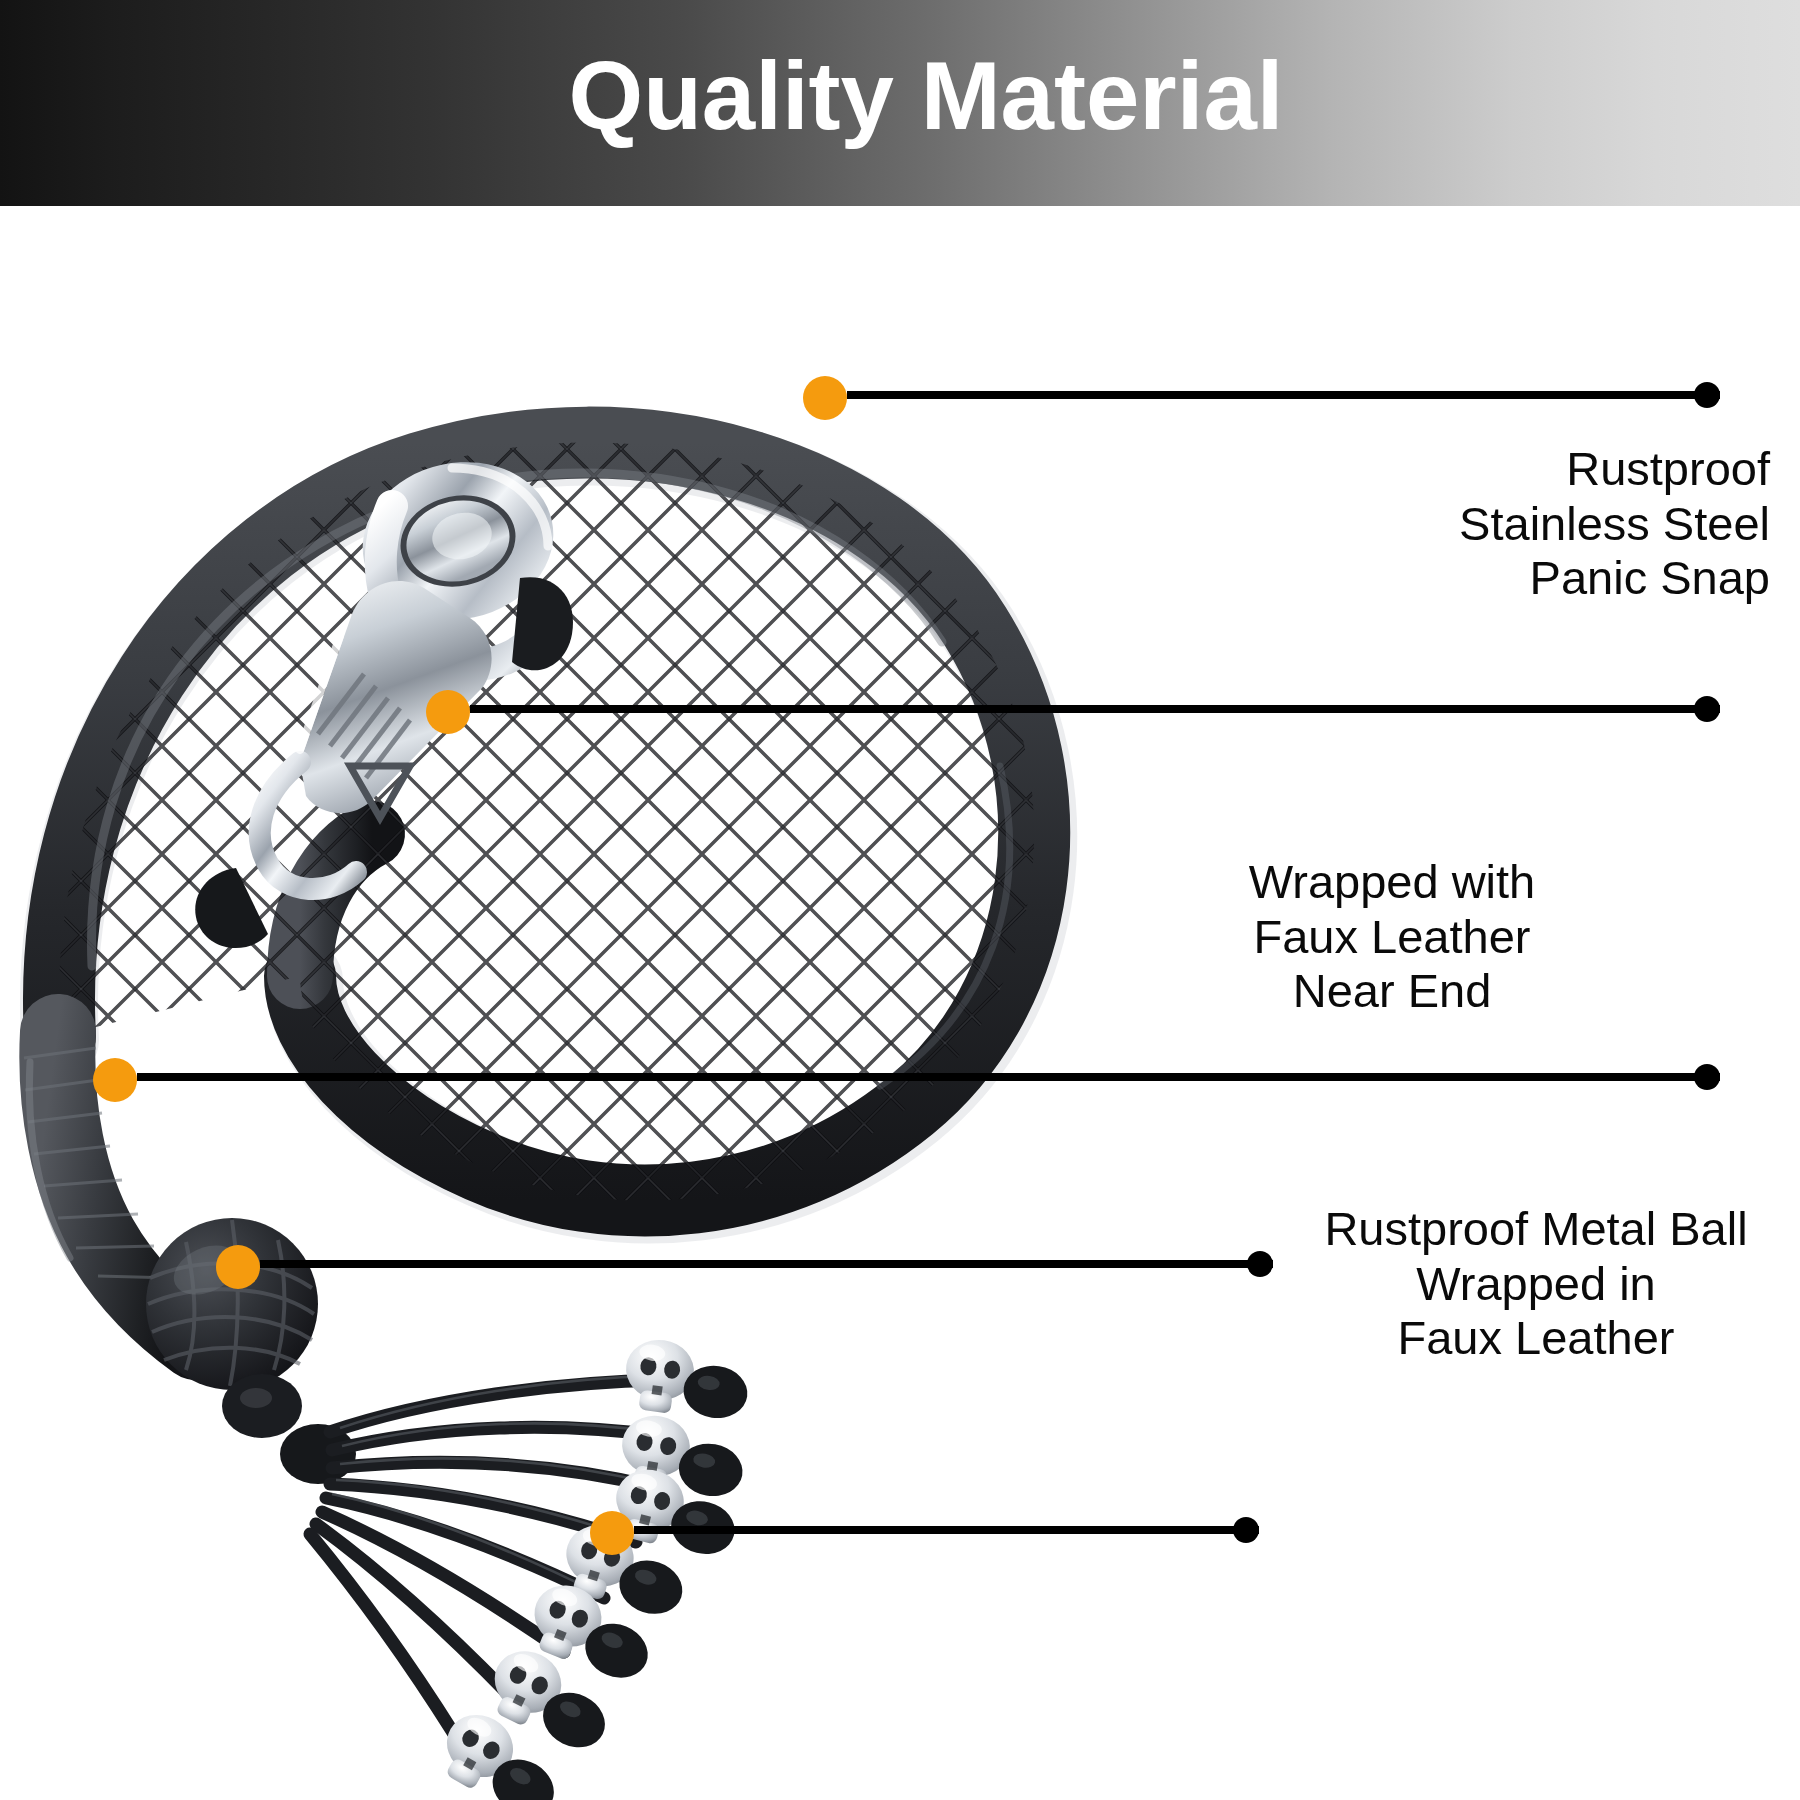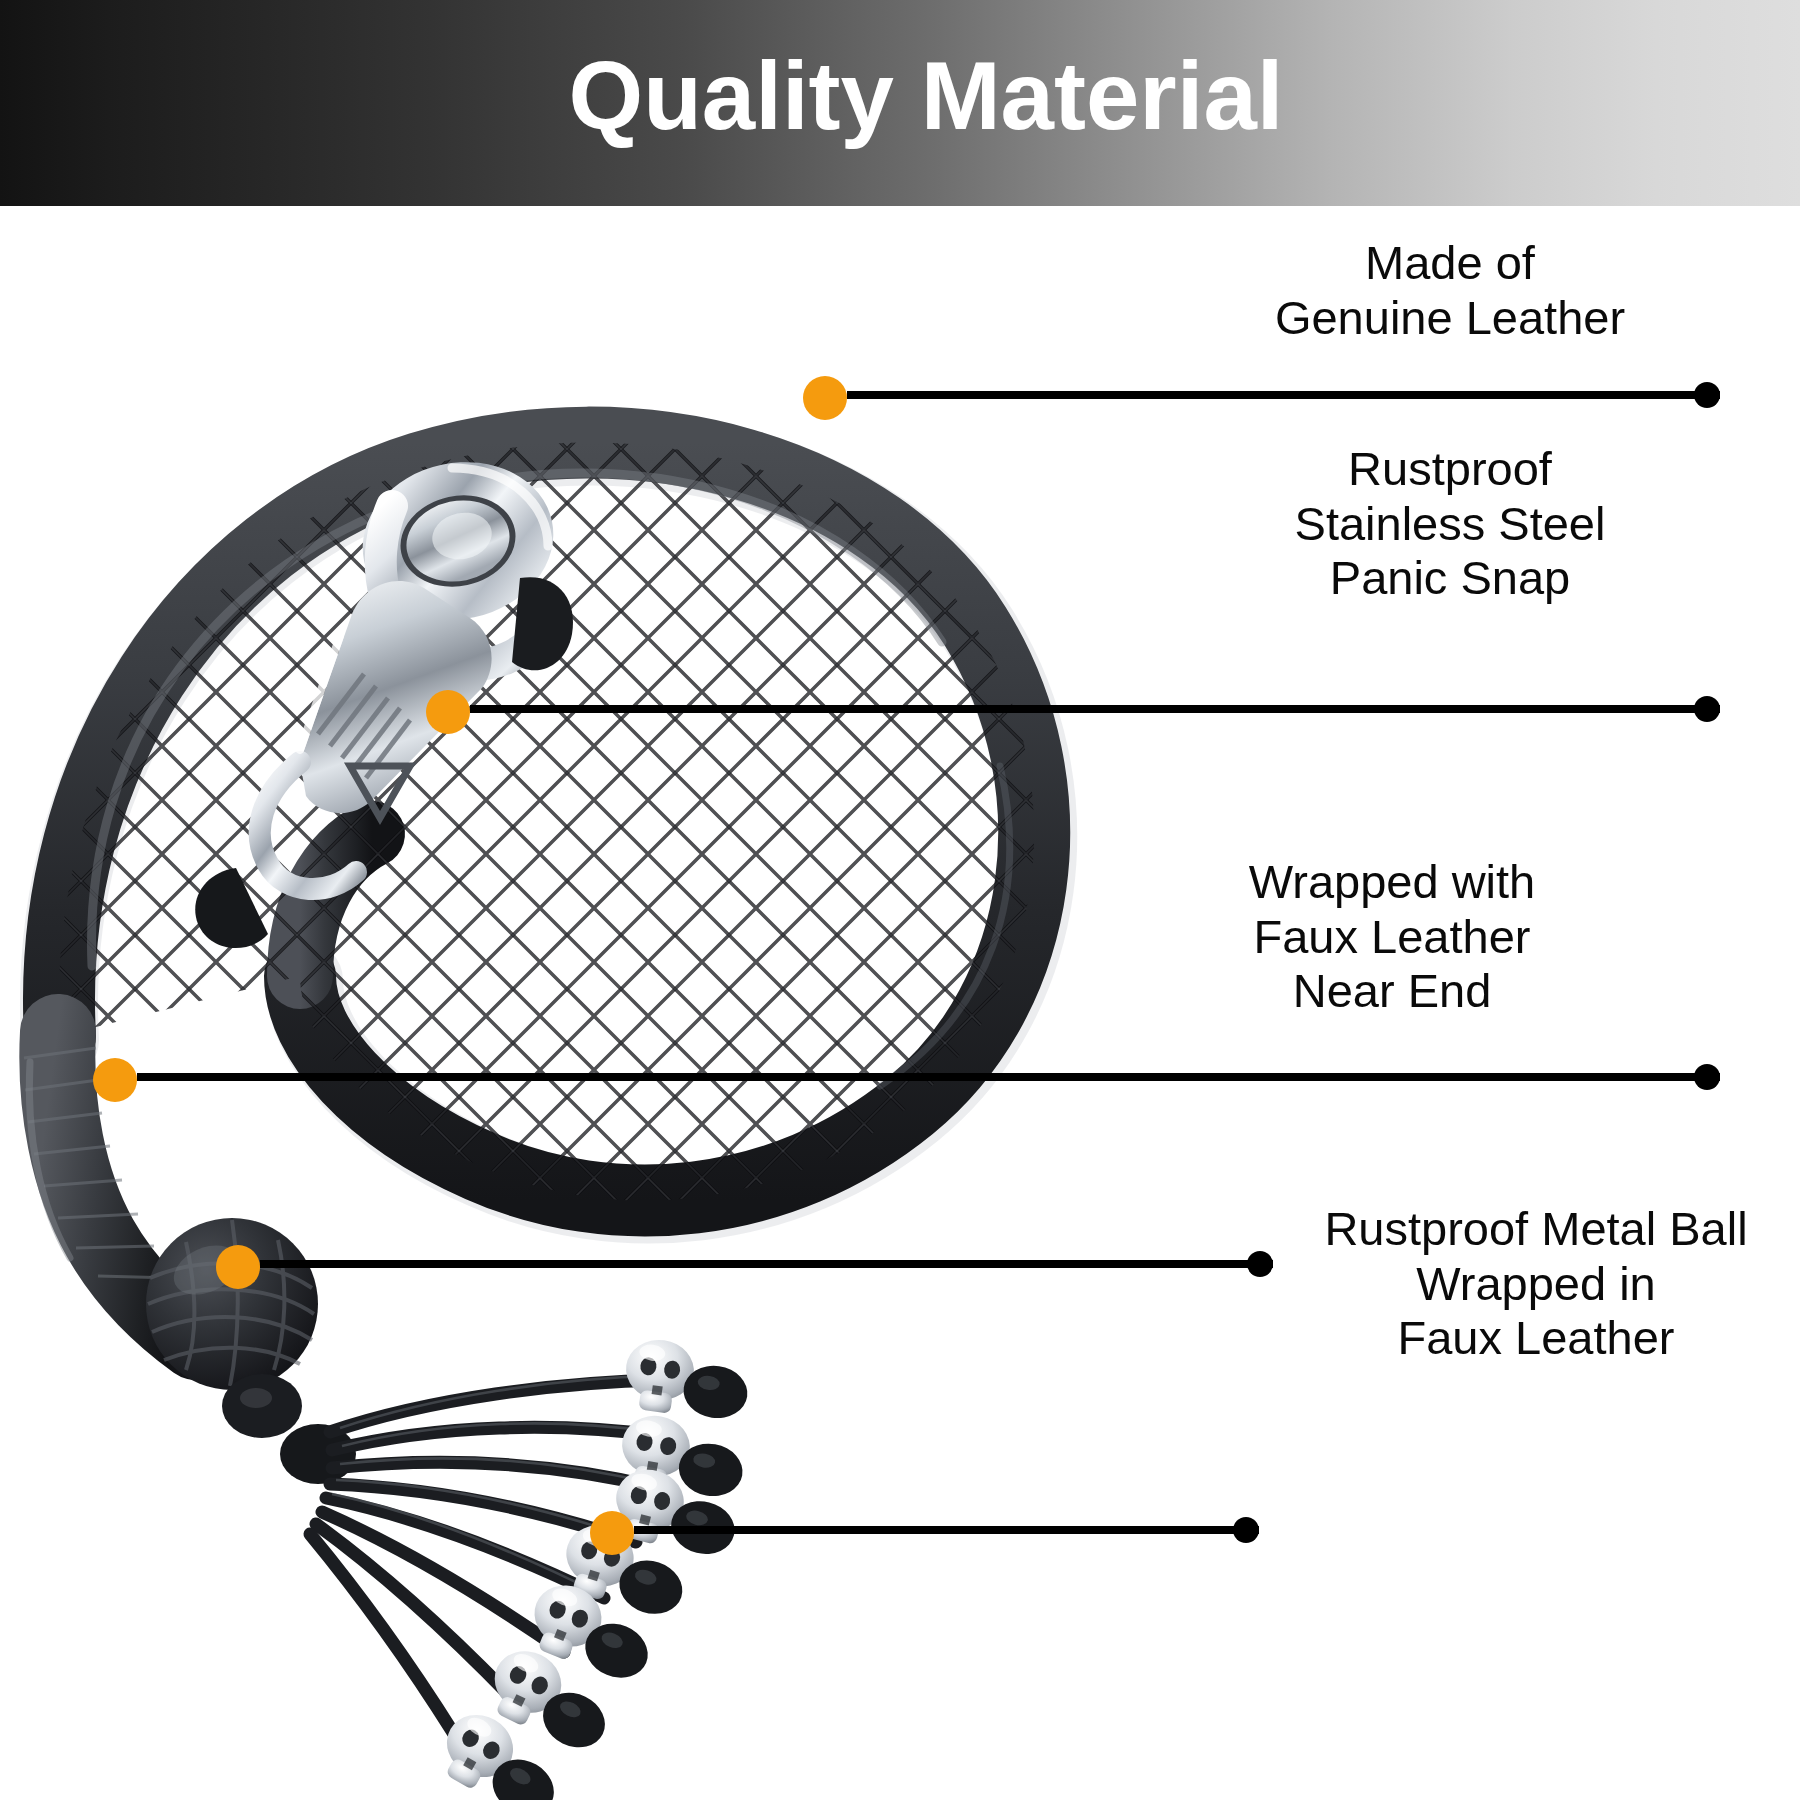--- a/index.html
+++ b/index.html
@@ -366,27 +366,25 @@
           <ellipse cx="58" cy="14" rx="32" ry="26" fill="#17191c"></ellipse>
           <ellipse cx="50" cy="6" rx="11" ry="7" fill="#5d6168" opacity="0.4"></ellipse>
         </g>
       </g>
     </g>
   </svg>
 
   <div class="leader-line" style="left:847px; top:391px; width:873px;"></div>
   <div class="leader-enddot" style="left:1694px; top:382px;"></div>
   <div class="marker-dot" style="left:803px; top:376px; width:44px; height:44px;"></div>
-  <div class="callout-text center" style="left:1130px; top:236px; width:640px;">Made of
-Genuine Leather</div>
 
   <div class="leader-line" style="left:470px; top:705px; width:1250px;"></div>
   <div class="leader-enddot" style="left:1694px; top:696px;"></div>
   <div class="marker-dot" style="left:426px; top:690px; width:44px; height:44px;"></div>
-  <div class="callout-text center" style="left:1130px; top:442px; width:640px;">Rustproof
+  <div class="callout-text center" style="left:1130px; top:442px; width:640px;text-align:right;">Rustproof
 Stainless Steel
 Panic Snap</div>
 
   <div class="leader-line" style="left:137px; top:1073px; width:1583px;"></div>
   <div class="leader-enddot" style="left:1694px; top:1064px;"></div>
   <div class="marker-dot" style="left:93px; top:1058px; width:44px; height:44px;"></div>
   <div class="callout-text center" style="left:1072px; top:855px; width:640px;">Wrapped with
 Faux Leather
 Near End</div>
 

